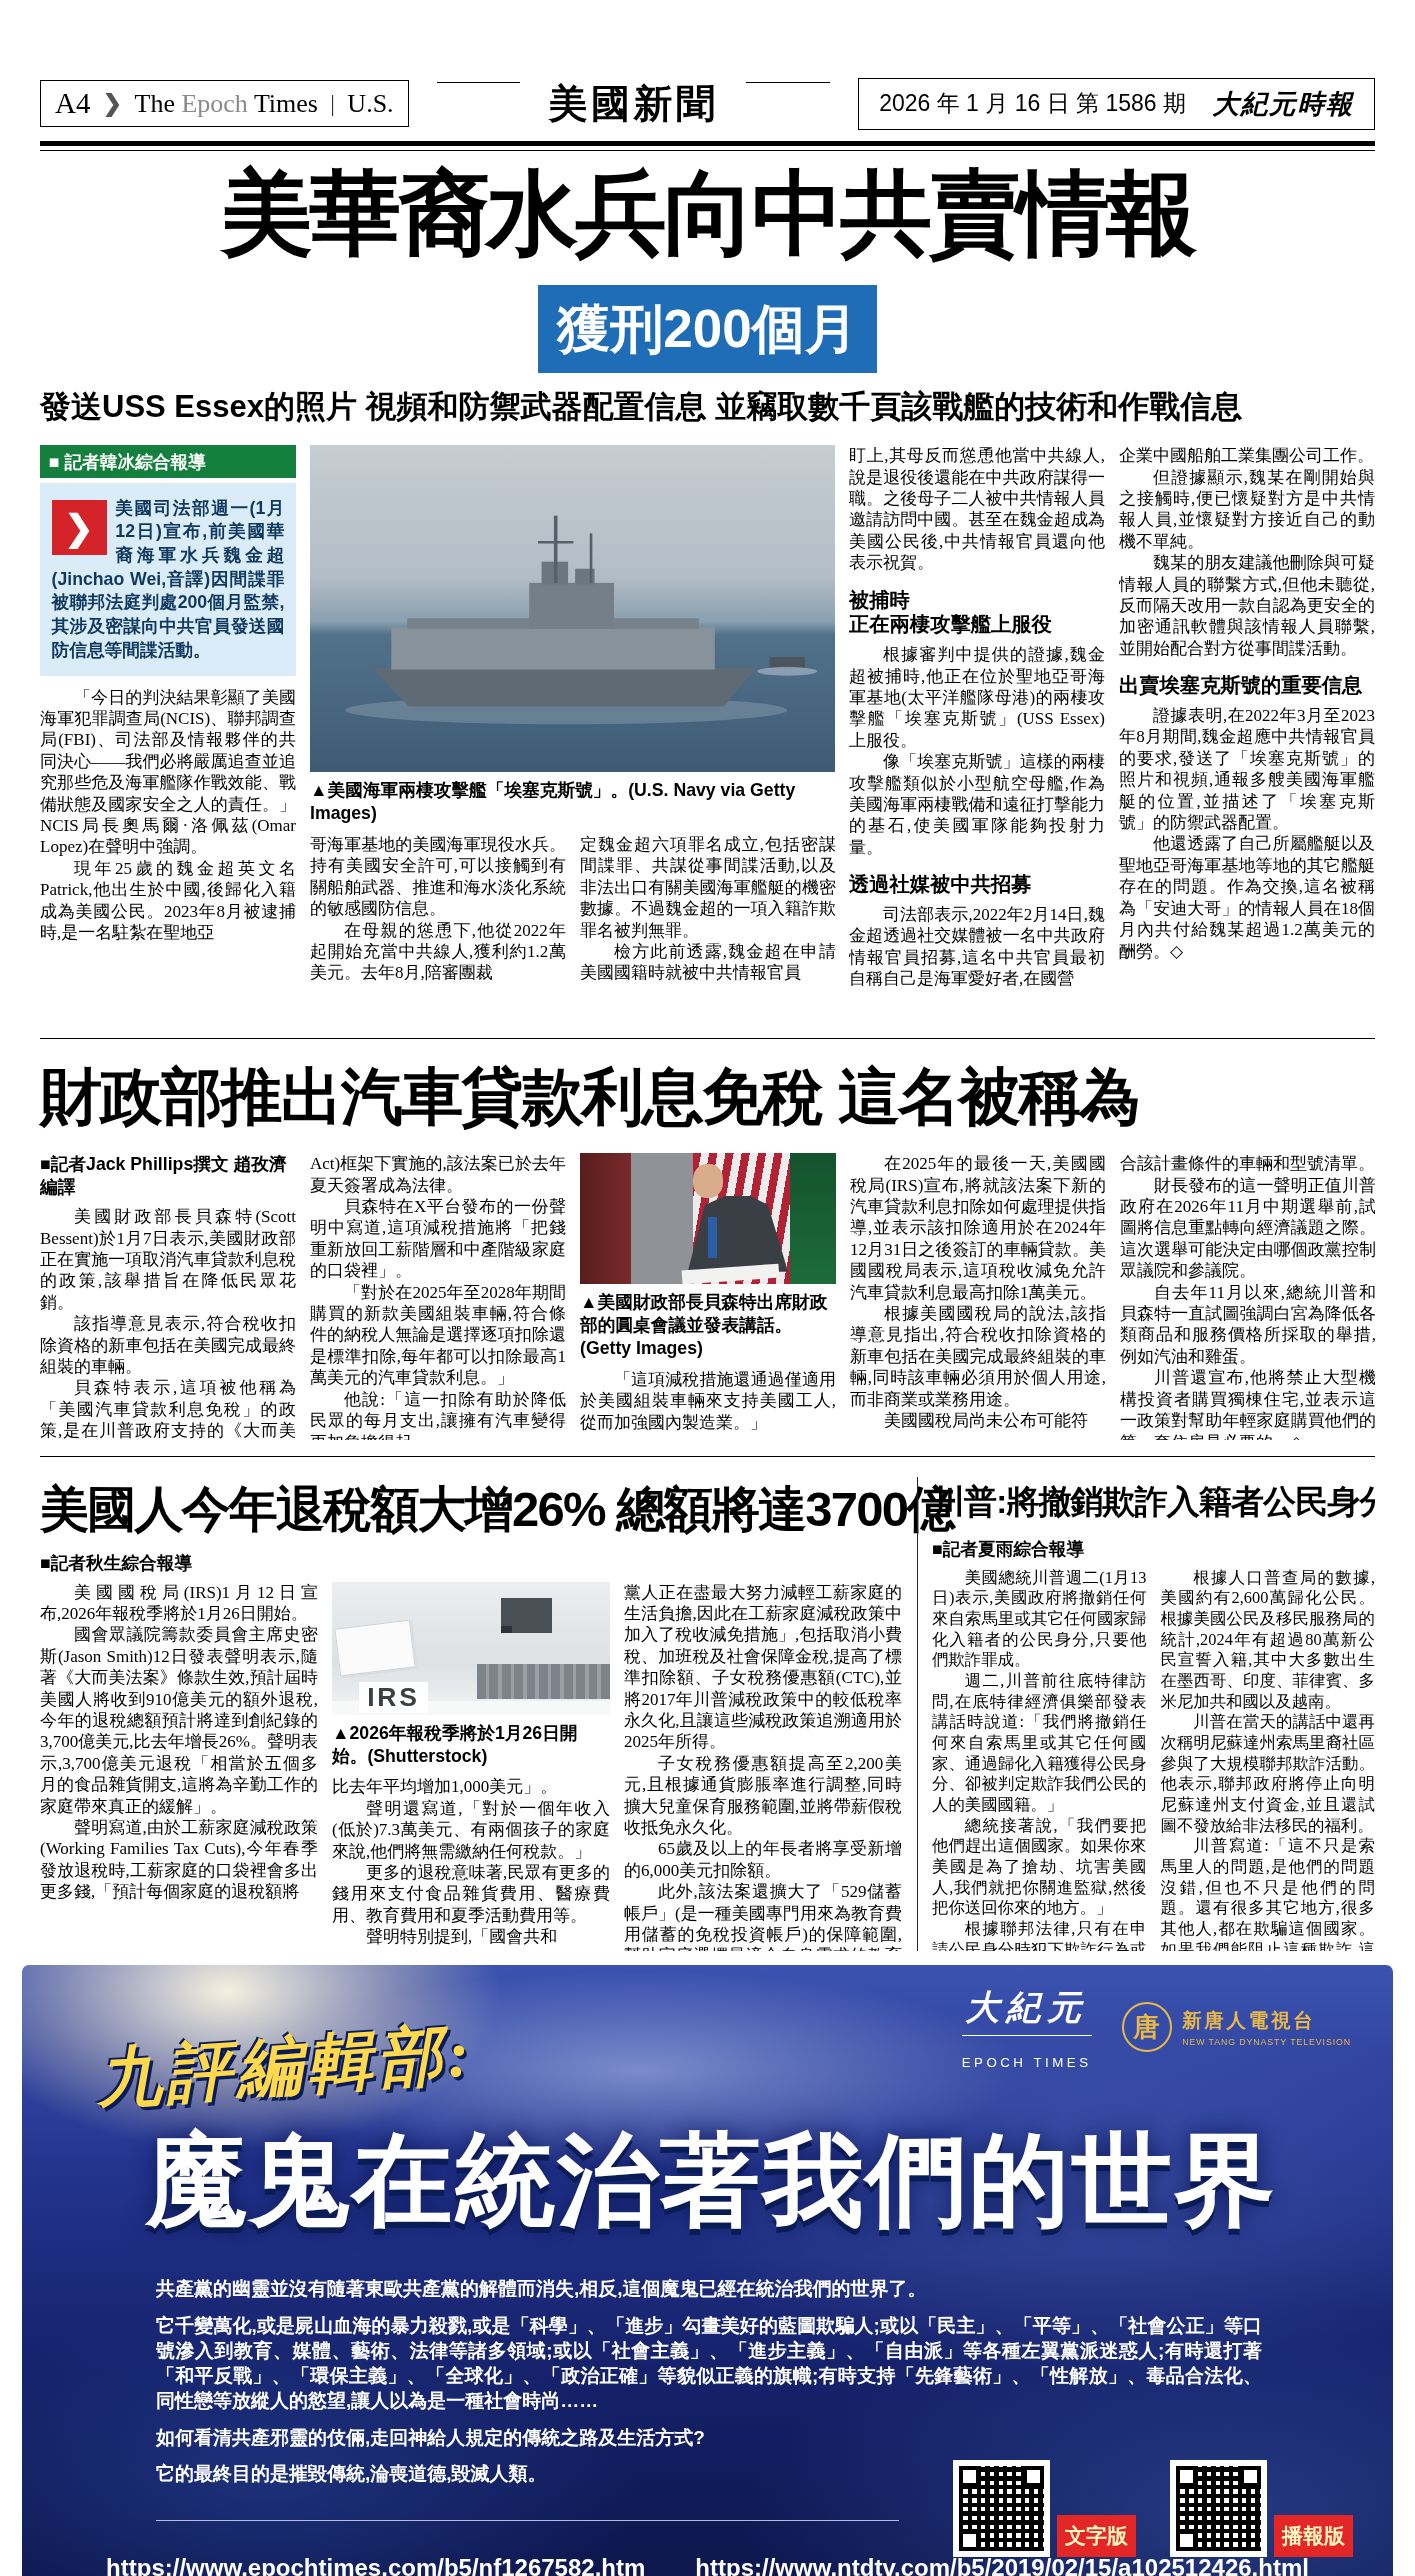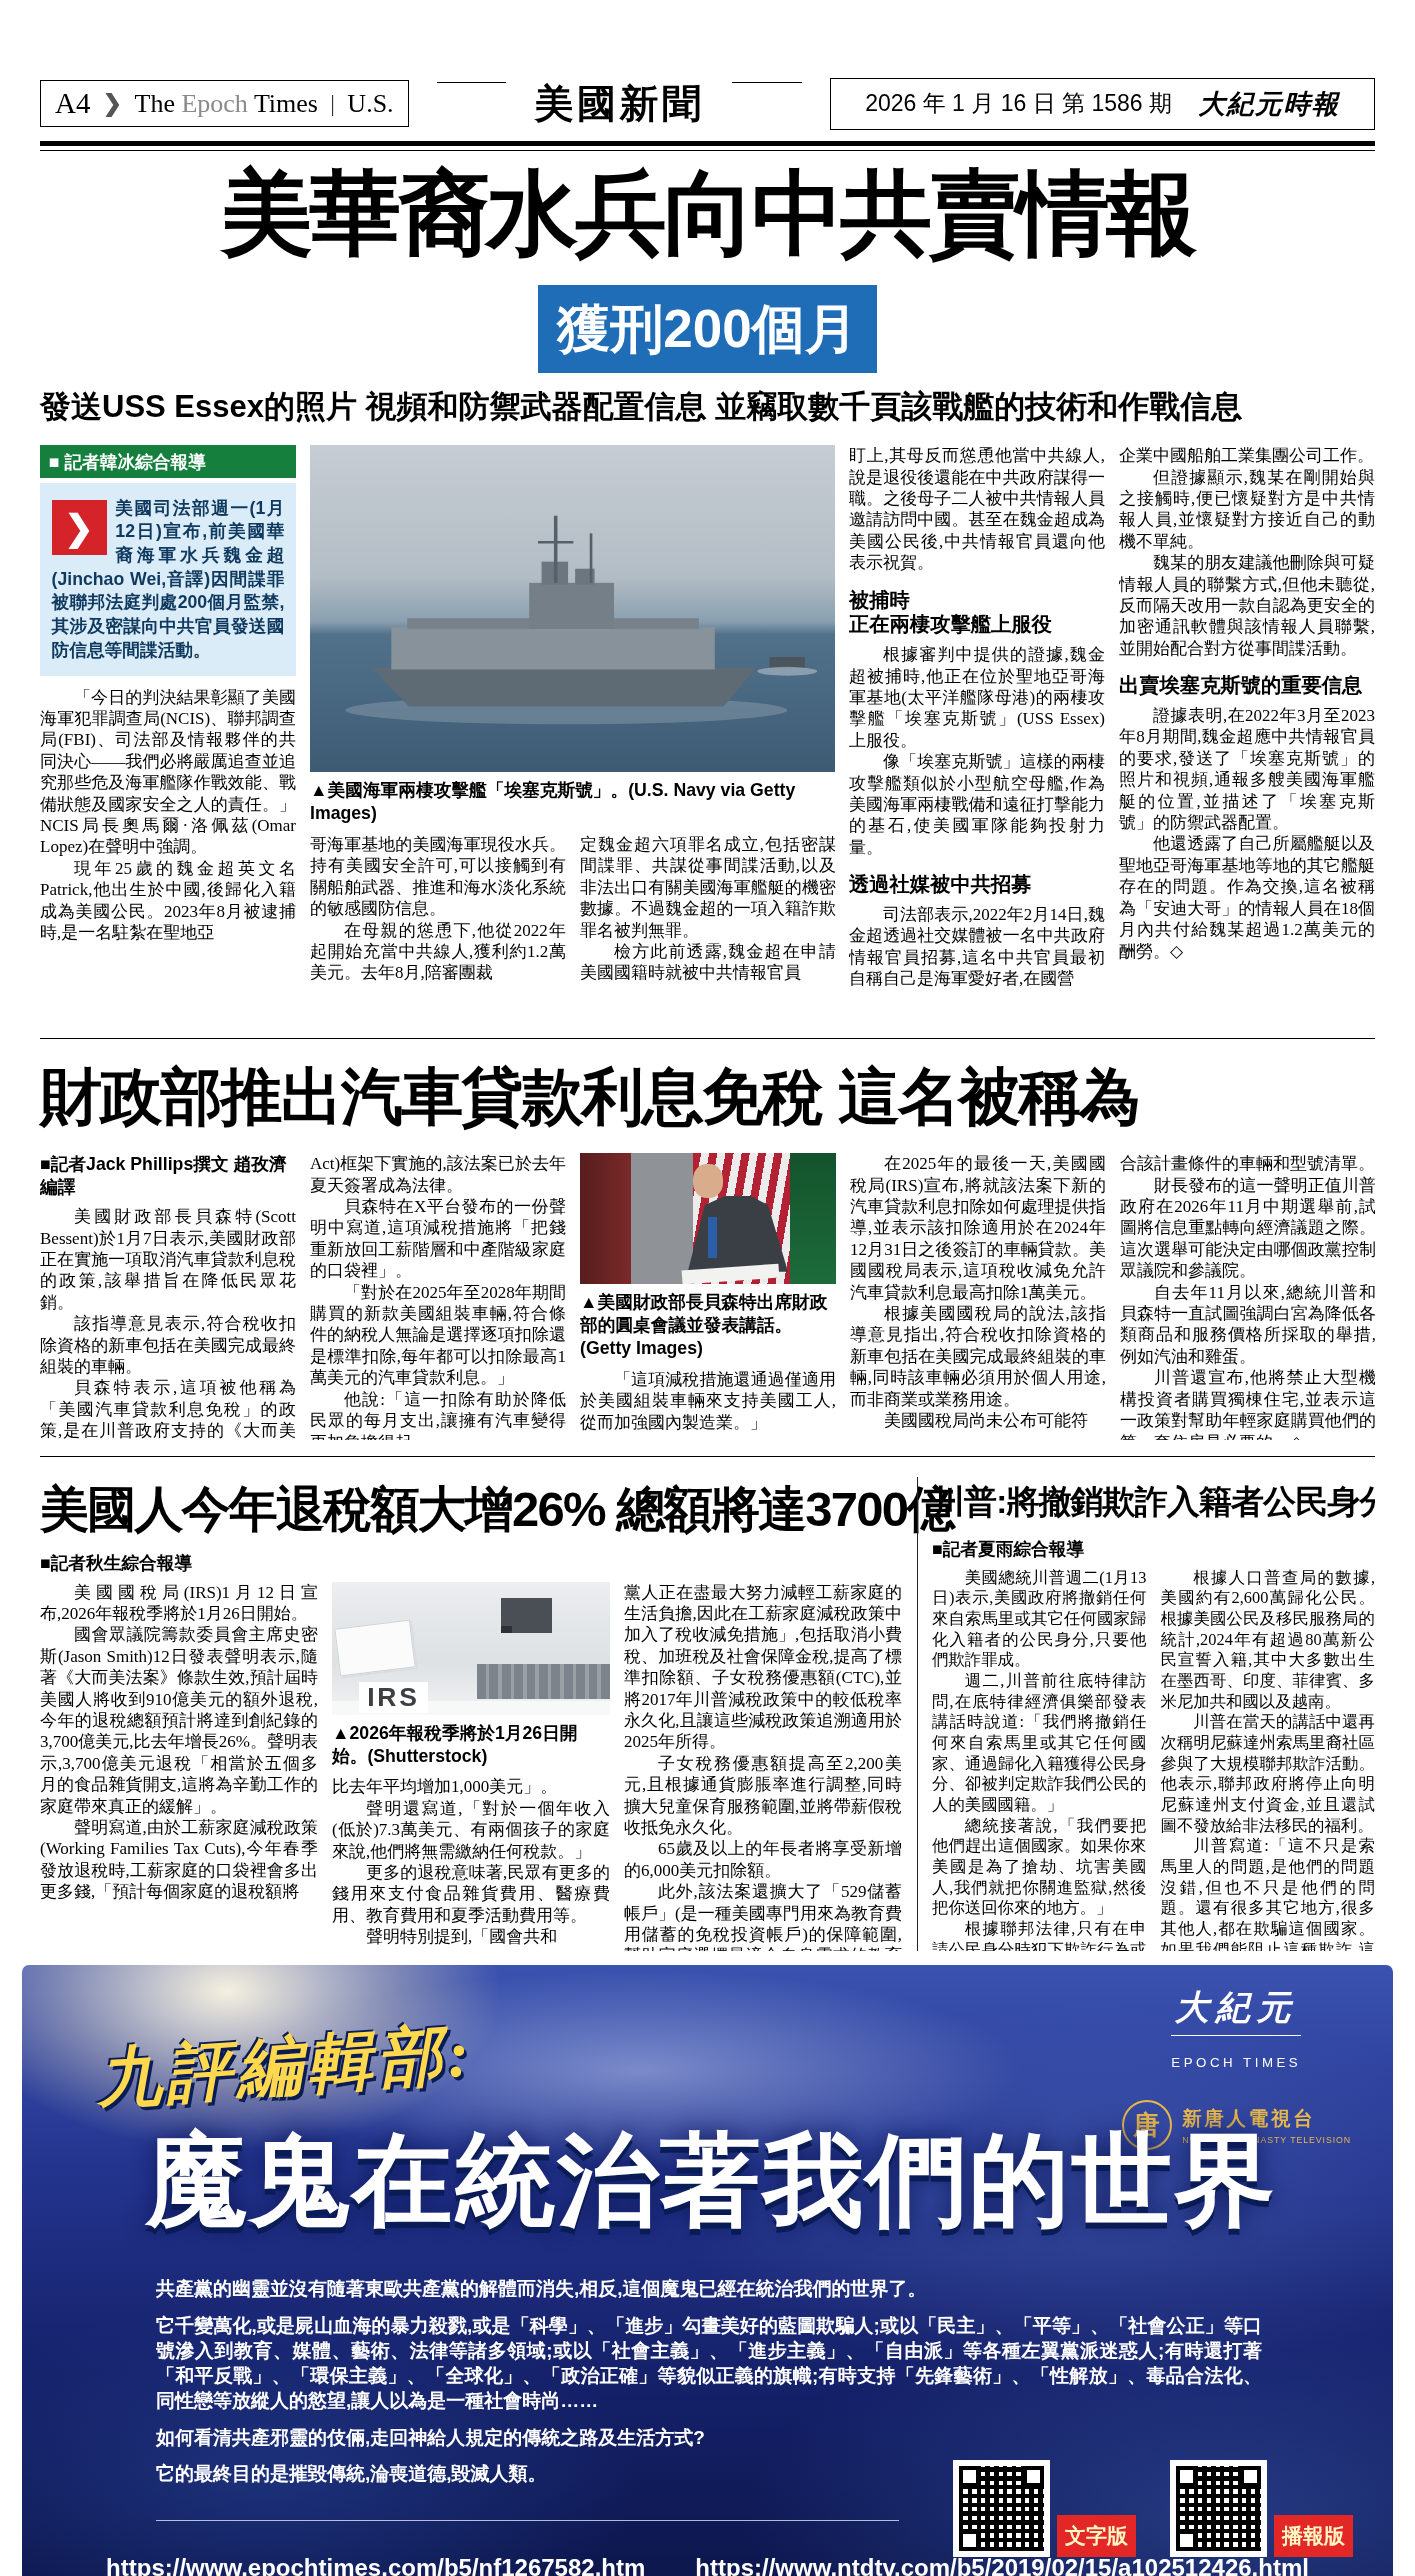--- a/index.html
+++ b/index.html
@@ -10,21 +10,21 @@
   .hdr{margin:75px 40px 0;display:flex;align-items:center;gap:28px;height:57px;}
   .tab{border:1.8px solid #000;padding:6.2px 14px;display:flex;align-items:center;gap:12.4px;white-space:nowrap;}
   .tab .pg{font-size:29px;}
   .tab .chev{color:#555;font-size:23px;font-weight:700;}
   .tab .brand{font-size:26px;}
   .tab .brand .mid{color:#8a8a8a;}
   .tab .pipe{font-size:23px;color:#333;}
   .tab .sect{font-size:26px;}
   .hline{flex:1;border-top:1.8px solid #000;align-self:flex-start;margin-top:7px;}
   .ctitle{font-family:"Liberation Sans",sans-serif;font-weight:900;font-size:39px;letter-spacing:3.5px;white-space:nowrap;}
-  .issuebox{border:1.8px solid #000;padding:7px 34px;display:flex;gap:26.5px;align-items:center;white-space:nowrap;}
+  .issuebox{border:1.8px solid #000;padding:7px 20px;display:flex;gap:26.5px;align-items:center;white-space:nowrap;}
   .issuebox .date{font-size:23px;font-family:"Liberation Sans",sans-serif;}
   .issuebox .mast{font-weight:900;font-size:26.5px;letter-spacing:1.8px;font-style:italic;}
   .dblrule{margin:8.8px 40px 0;border-top:5.3px solid #000;border-bottom:1.8px solid #000;height:4.4px;}
 
   
   .bodytext p{margin:0;font-size:17px;line-height:1.26;text-align:justify;text-indent:2em;}
   .bodytext p.noind{text-indent:0;}
   .subhead{font-family:"Liberation Sans",sans-serif;font-weight:900;font-size:20.3px;margin:14px 0 7px;line-height:1.22;}
   .subhead span{display:block;}
   .caption{font-family:"Liberation Sans",sans-serif;font-weight:700;font-size:17.7px;line-height:1.3;margin:7px 0 8.8px;}
@@ -96,21 +96,21 @@
 
   
   .promo{margin:14px 22px 0;height:659px;border-radius:7px;position:relative;overflow:hidden;
     background:
       radial-gradient(ellipse 380px 221px at 15% 4%, rgba(255,249,226,.95), rgba(255,238,196,.35) 45%, transparent 72%),
       radial-gradient(ellipse 548px 142px at 45% 16%, rgba(215,226,255,.45), transparent 70%),
       radial-gradient(ellipse 619px 265px at 78% 34%, rgba(96,124,205,.35), transparent 70%),
       radial-gradient(ellipse 672px 301px at 88% 84%, rgba(58,88,172,.5), transparent 72%),
       radial-gradient(ellipse 531px 248px at 18% 78%, rgba(38,66,148,.55), transparent 70%),
       linear-gradient(180deg,#3b53b0 0%,#24358f 30%,#15216a 62%,#0b1547 100%);}
-  .plogos{position:absolute;top:19.5px;right:42px;display:flex;gap:30px;align-items:center;flex-direction:column;}
+  .plogos{position:absolute;top:19.5px;right:42px;display:flex;gap:30px;align-items:center;}
   .etp{color:#fff;text-align:center;}
   .etp .cn{font-weight:900;font-size:34px;letter-spacing:7px;font-style:italic;}
   .etp .en{font-family:"Liberation Sans",sans-serif;font-size:13.3px;letter-spacing:3.5px;border-top:1.8px solid #fff;margin-top:4px;padding-top:19px;}
   .ntd{display:flex;gap:10.6px;align-items:center;}
   .ntdc{width:46px;height:46px;border:2.7px solid #e8b84b;border-radius:50%;display:flex;align-items:center;justify-content:center;
         color:#e8b84b;font-size:26.5px;font-weight:900;}
   .ntdt .cn{color:#e8b84b;font-weight:900;font-size:19.5px;letter-spacing:2.7px;}
   .ntdt .en{color:#e8b84b;font-family:"Liberation Sans",sans-serif;font-size:8.8px;letter-spacing:0.9px;margin-top:2.7px;}
   .jiuping{position:absolute;top:57px;left:74px;font-size:65px;font-weight:900;color:#ffd84d;font-style:italic;
            transform:rotate(-4deg);text-shadow:2.7px 3.5px 0 #0a1c56, -1.8px -1.8px 0 #0a1c56;letter-spacing:5.3px;}

